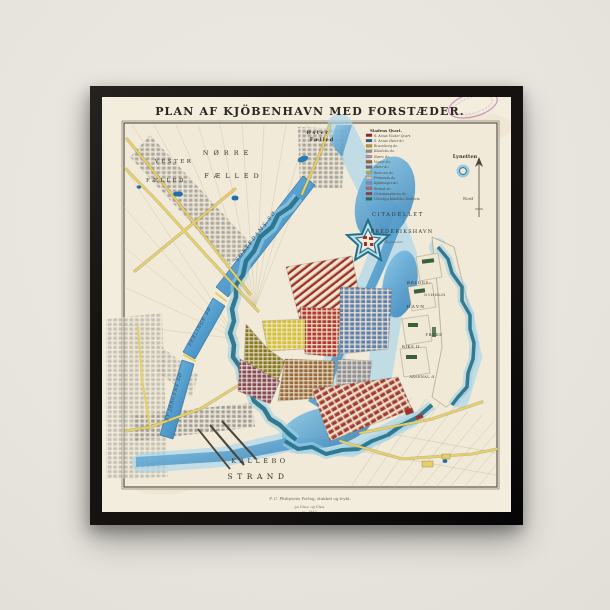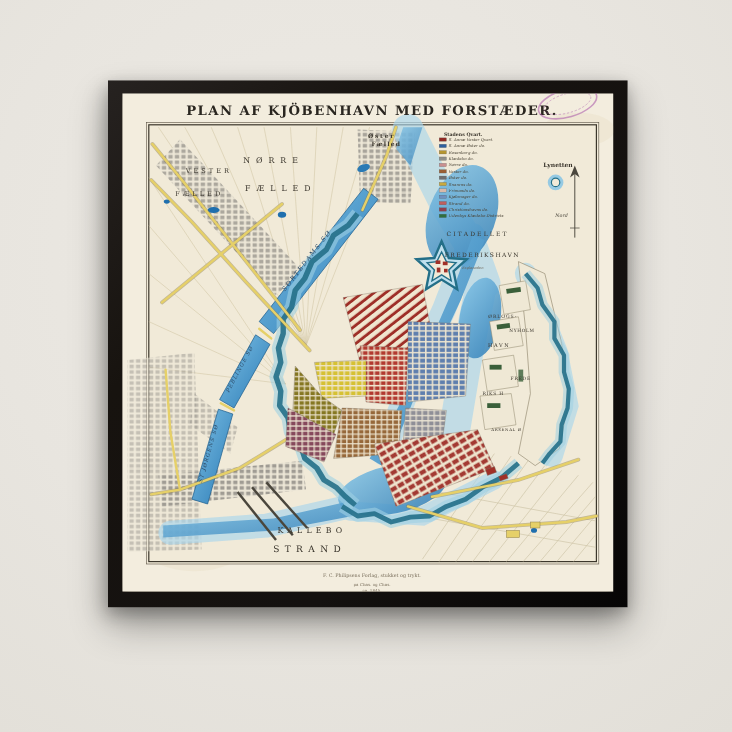--- a/index.html
+++ b/index.html
@@ -1,21 +1,21 @@
 <!DOCTYPE html>
 <html><head>
 <meta charset="utf-8">
 <style>
   html,body{margin:0;padding:0;}
   body{width:610px;height:610px;overflow:hidden;
        font-family:"DejaVu Serif", serif;
        background:#eae7e1;}
   .wall{position:absolute;inset:0;width:610px;height:610px;
         background:radial-gradient(circle at 45% 35%, #edeae4 0%, #e8e5df 55%, #e2dfd8 100%);}
-  .frame{position:absolute;left:90px;top:67px;width:433px;height:439px;
+  .frame{position:absolute;left:90px;top:86px;width:433px;height:439px;
          background:linear-gradient(135deg,#262220 0%,#17130f 30%,#141110 70%,#060505 100%);
          box-shadow:0 16px 30px rgba(0,0,0,.30),0 5px 12px rgba(0,0,0,.22),-6px 8px 18px rgba(0,0,0,.12);}
   .paper{position:absolute;left:12px;top:11px;width:409px;height:415px;
          background:#f3edde;
          box-shadow:inset 0 2px 7px rgba(0,0,0,.38),inset -4px -5px 12px rgba(60,45,25,.22),inset 3px 3px 8px rgba(0,0,0,.12);}
   svg text{font-family:"DejaVu Serif", serif;}
 </style>
 </head>
 <body>
 

